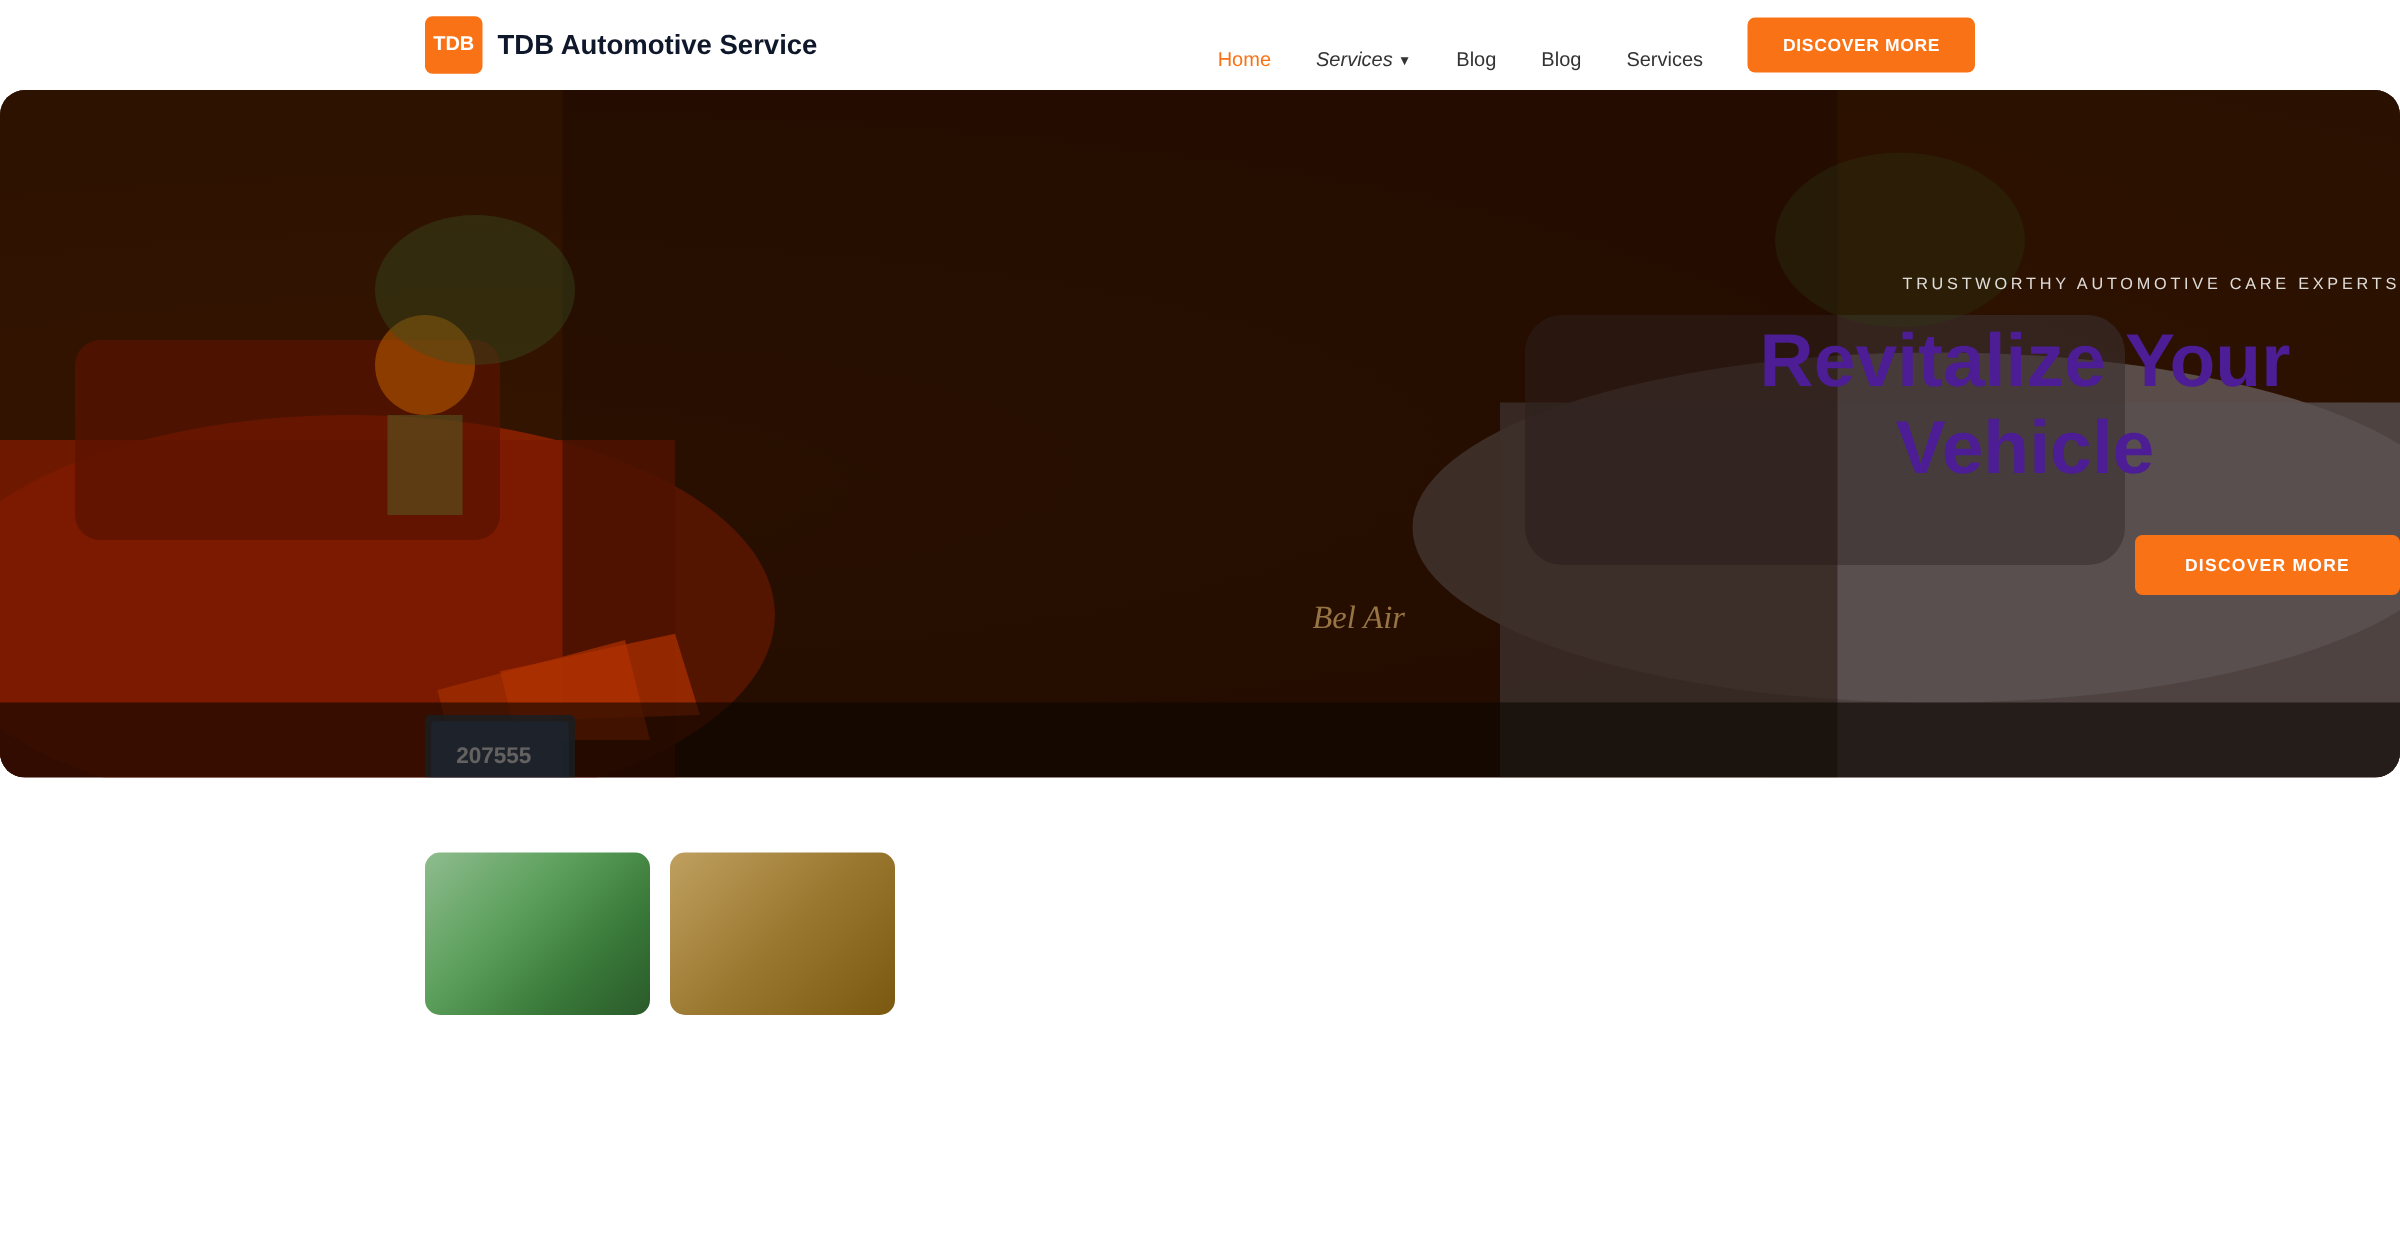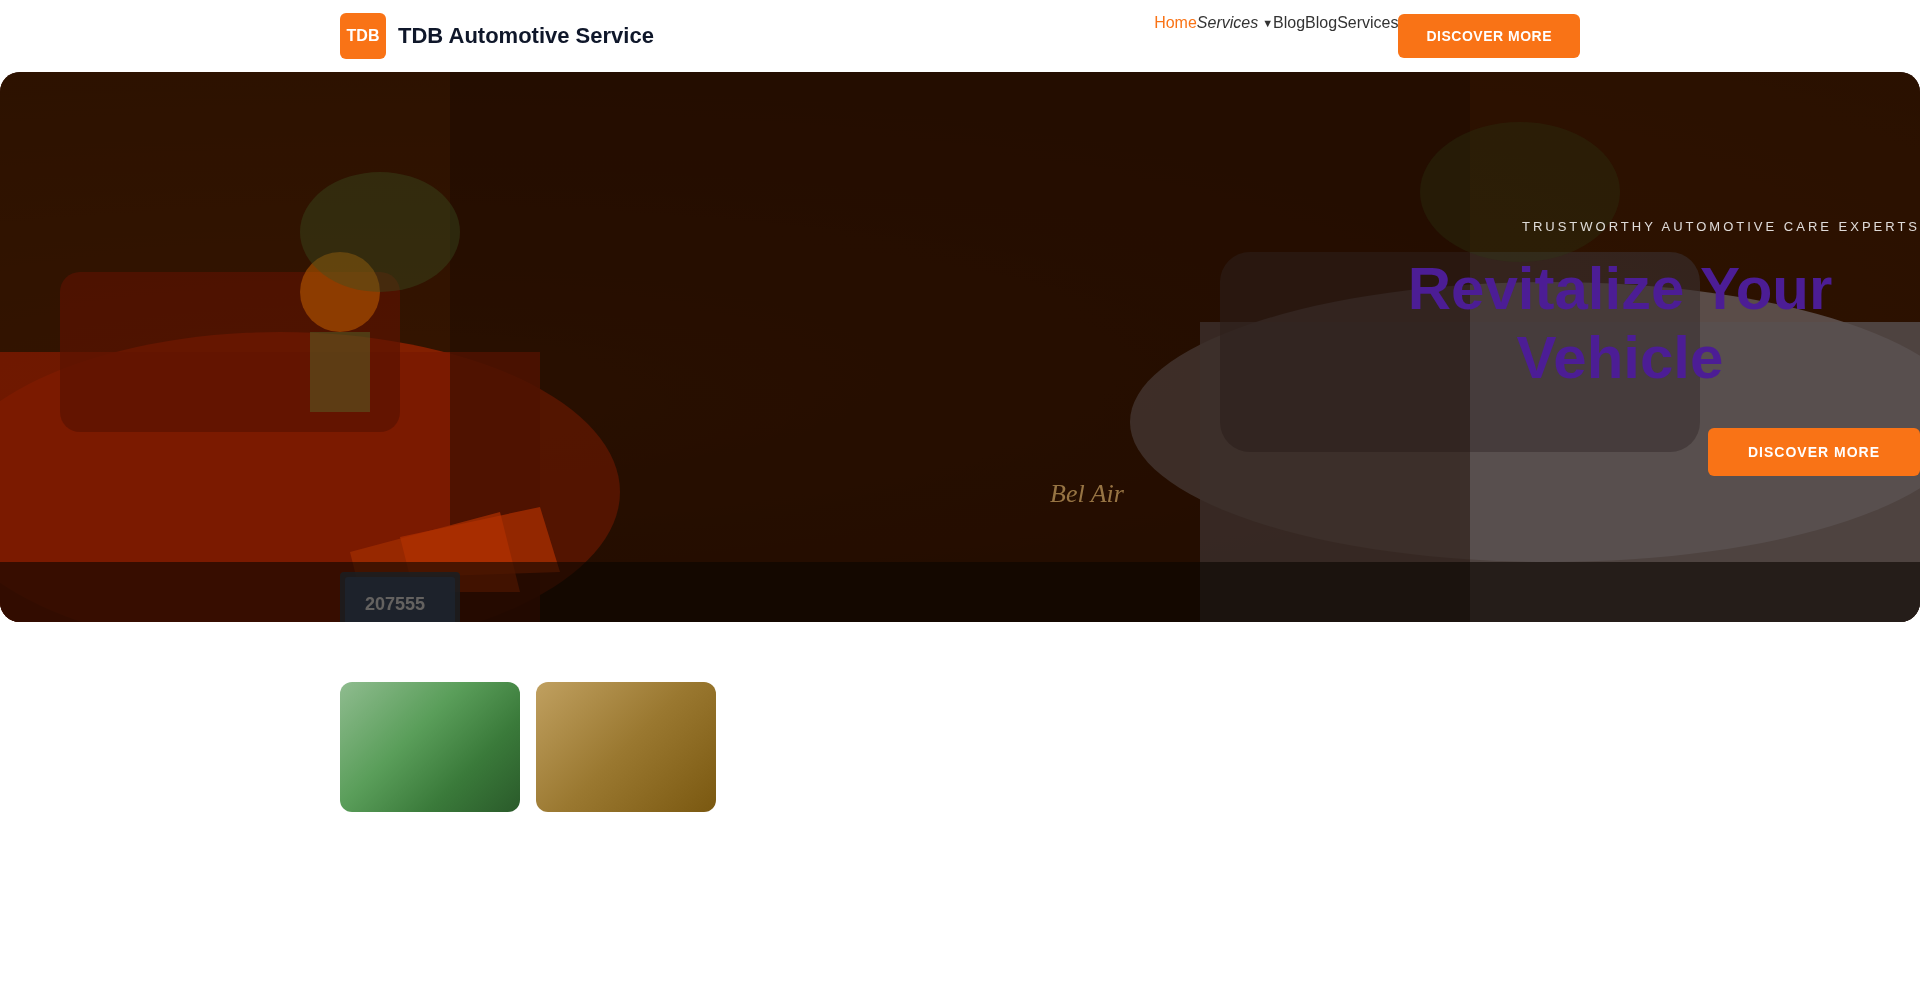--- a/index.html
+++ b/index.html
@@ -33,21 +33,22 @@
       font-weight: 900;
       font-size: 16px;
     }
     .logo-text {
       font-size: 22px;
       font-weight: 700;
       color: #0f172a;
     }
     nav {
       display: flex;
-      align-items: flex-start;
+      align-items: flex-end;
+      gap: 36px;
     }
     .nav-link {
       font-size: 16px;
       color: #333;
       text-decoration: none;
       font-weight: 500;
       cursor: pointer;
     }
     .nav-link.active {
       color: #f97316;

